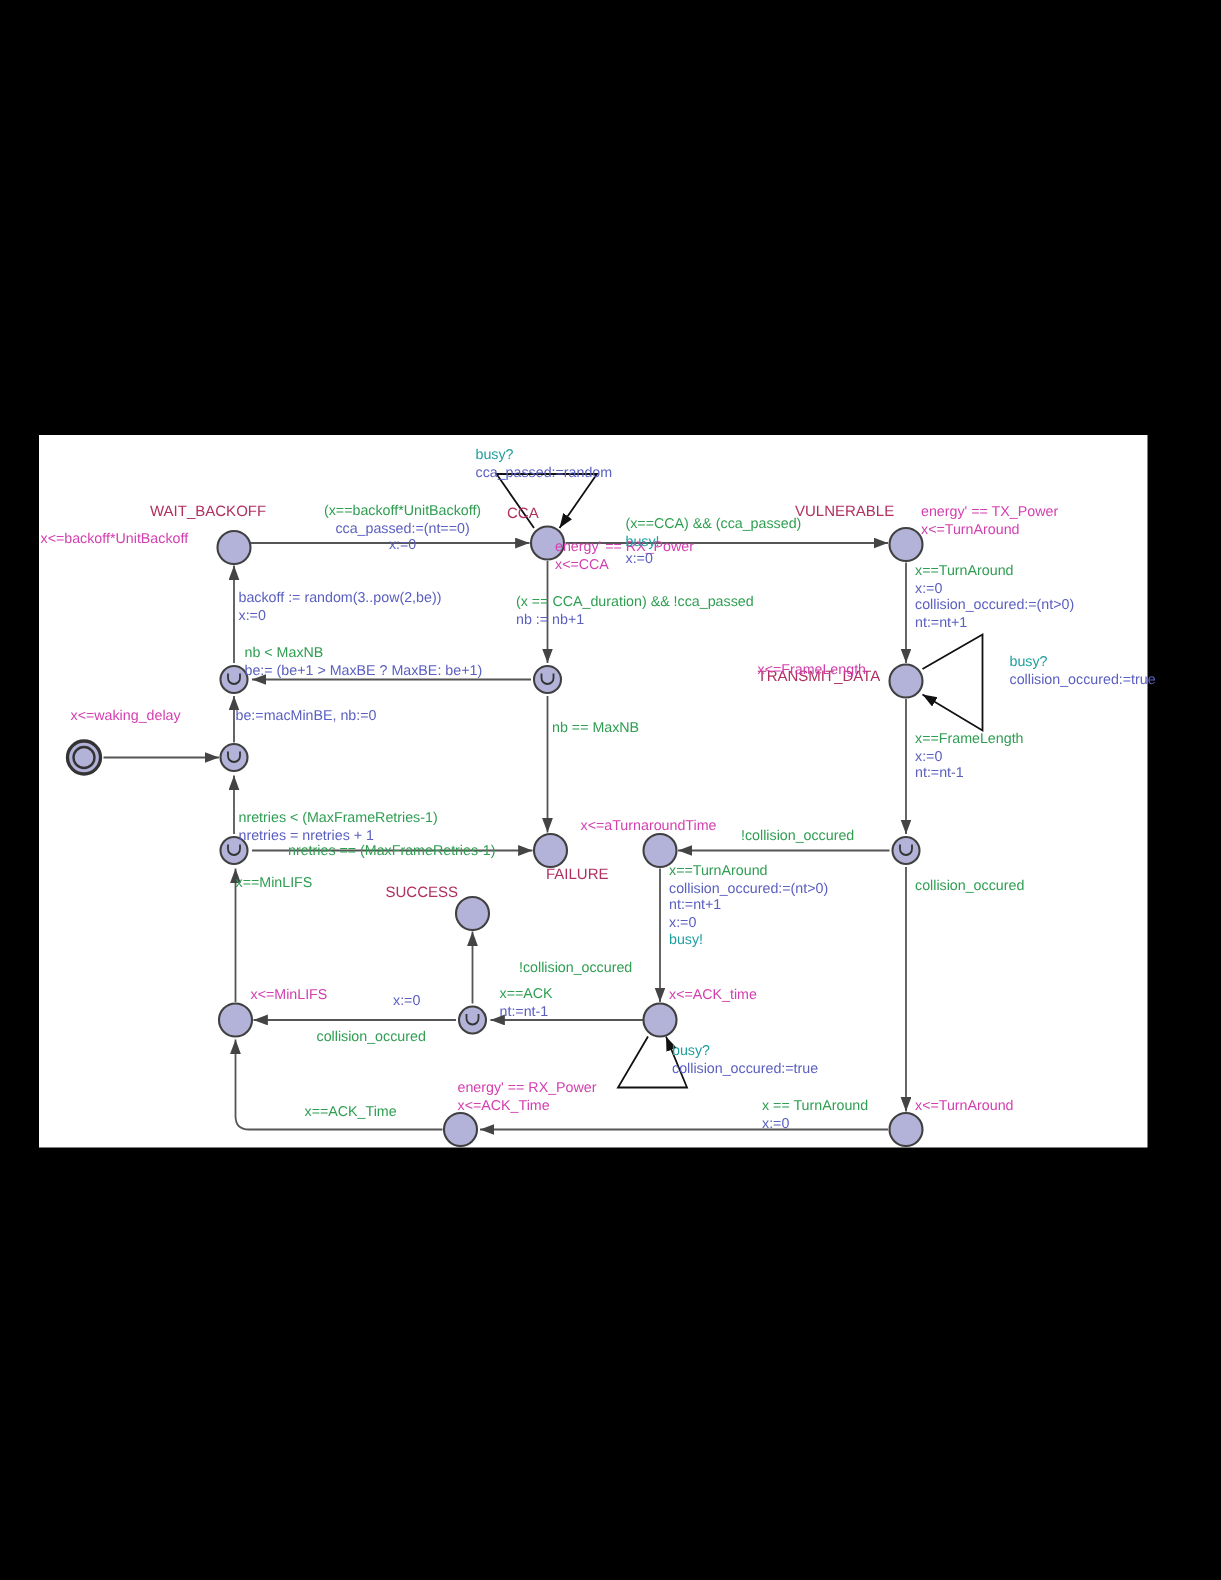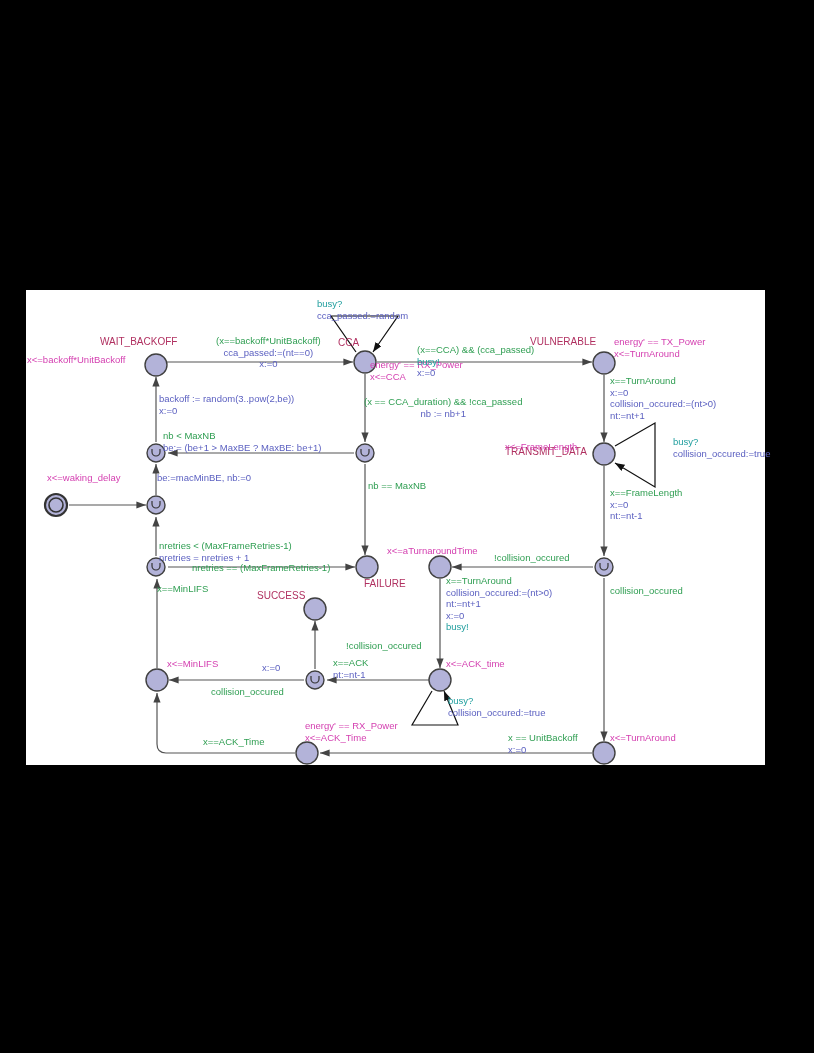--- a/index.html
+++ b/index.html
@@ -132,36 +132,36 @@
     <div class="lbl inv" style="left:141px;top:368px;">x&lt;=MinLIFS</div>
     <div class="lbl inv" style="left:420px;top:368px;">x&lt;=ACK_time</div>
     <div class="lbl inv" style="left:279px;top:430px;">energy' == RX_Power
 x&lt;=ACK_Time</div>
     <div class="lbl inv" style="left:584px;top:442px;">x&lt;=TurnAround</div>
 
     <div id="edge-labels">
         <div class="lbl" style="left: 190px; top: 45px; text-align: center;"><div class="guard">(x==backoff*UnitBackoff)</div><div class="assign">cca_passed:=(nt==0)</div><div class="assign">x:=0</div></div>
         <div class="lbl" style="left: 291px; top: 8px;"><div class="sync">busy?</div><div class="assign">cca_passed:=random</div></div>
         <div class="lbl" style="left: 391px; top: 54px;"><div class="guard">(x==CCA) &amp;&amp; (cca_passed)</div><div class="sync">busy!</div><div class="assign">x:=0</div></div>
-        <div class="lbl" style="left: 338px; top: 106px; text-align: center;"><div class="guard">(x == CCA_duration) &amp;&amp; !cca_passed</div><div class="assign">nb := nb+1</div></div>
+        <div class="lbl" style="left: 318px; top: 106px;"><div class="guard">(x == CCA_duration) &amp;&amp; !cca_passed</div><div class="assign">nb := nb+1</div></div>
         <div class="lbl" style="left: 133px; top: 103px;"><div class="assign">backoff := random(3..pow(2,be))</div><div class="assign">x:=0</div></div>
         <div class="lbl" style="left: 137px; top: 140px;"><div class="guard">nb &lt; MaxNB</div><div class="assign">be:= (be+1 &gt; MaxBE ? MaxBE: be+1)</div></div>
         <div class="lbl" style="left: 131px; top: 182px;"><div class="assign">be:=macMinBE, nb:=0</div></div>
         <div class="lbl" style="left: 342px; top: 190px;"><div class="guard">nb == MaxNB</div></div>
         <div class="lbl" style="left: 133px; top: 250px;"><div class="guard">nretries &lt; (MaxFrameRetries-1)</div><div class="assign">nretries = nretries + 1</div></div>
         <div class="lbl" style="left: 166px; top: 272px;"><div class="guard">nretries == (MaxFrameRetries-1)</div></div>
         <div class="lbl" style="left: 131px; top: 293px;"><div class="guard">x==MinLIFS</div></div>
         <div class="lbl" style="left: 584px; top: 85px;"><div class="guard">x==TurnAround</div><div class="assign">x:=0</div><div class="assign">collision_occured:=(nt&gt;0)</div><div class="assign">nt:=nt+1</div></div>
         <div class="lbl" style="left: 647px; top: 146px;"><div class="sync">busy?</div><div class="assign">collision_occured:=true</div></div>
         <div class="lbl" style="left: 584px; top: 197px;"><div class="guard">x==FrameLength</div><div class="assign">x:=0</div><div class="assign">nt:=nt-1</div></div>
         <div class="lbl" style="left: 468px; top: 262px;"><div class="guard">!collision_occured</div></div>
         <div class="lbl" style="left: 584px; top: 295px;"><div class="guard">collision_occured</div></div>
         <div class="lbl" style="left: 420px; top: 285px;"><div class="guard">x==TurnAround</div><div class="assign">collision_occured:=(nt&gt;0)</div><div class="assign">nt:=nt+1</div><div class="assign">x:=0</div><div class="sync">busy!</div></div>
         <div class="lbl" style="left: 422px; top: 405px;"><div class="sync">busy?</div><div class="assign">collision_occured:=true</div></div>
         <div class="lbl" style="left: 320px; top: 350px;"><div class="guard">!collision_occured</div></div>
         <div class="lbl" style="left: 307px; top: 367px;"><div class="guard">x==ACK</div><div class="assign">nt:=nt-1</div></div>
         <div class="lbl" style="left: 236px; top: 372px;"><div class="assign">x:=0</div></div>
         <div class="lbl" style="left: 185px; top: 396px;"><div class="guard">collision_occured</div></div>
         <div class="lbl" style="left: 177px; top: 446px;"><div class="guard">x==ACK_Time</div></div>
-        <div class="lbl" style="left: 482px; top: 442px;"><div class="guard">x == UnitBackoff</div><div class="assign">x:=0</div></div>
+        <div class="lbl" style="left: 482px; top: 442px;"><div class="guard">x == TurnAround</div><div class="assign">x:=0</div></div>
       </div>
   </div>
 </div>
 
 </body></html>

